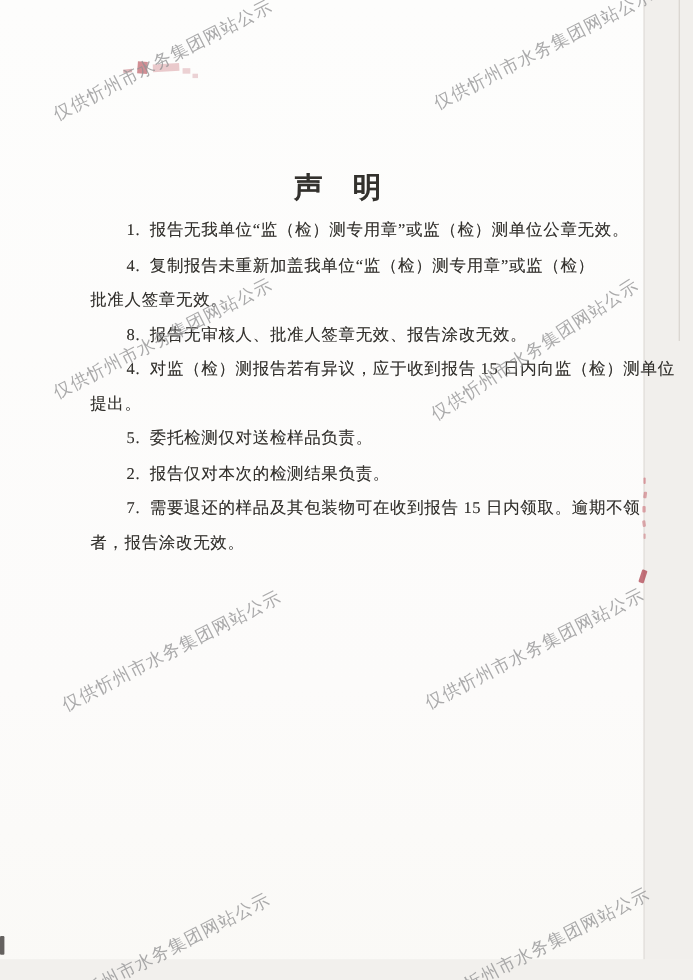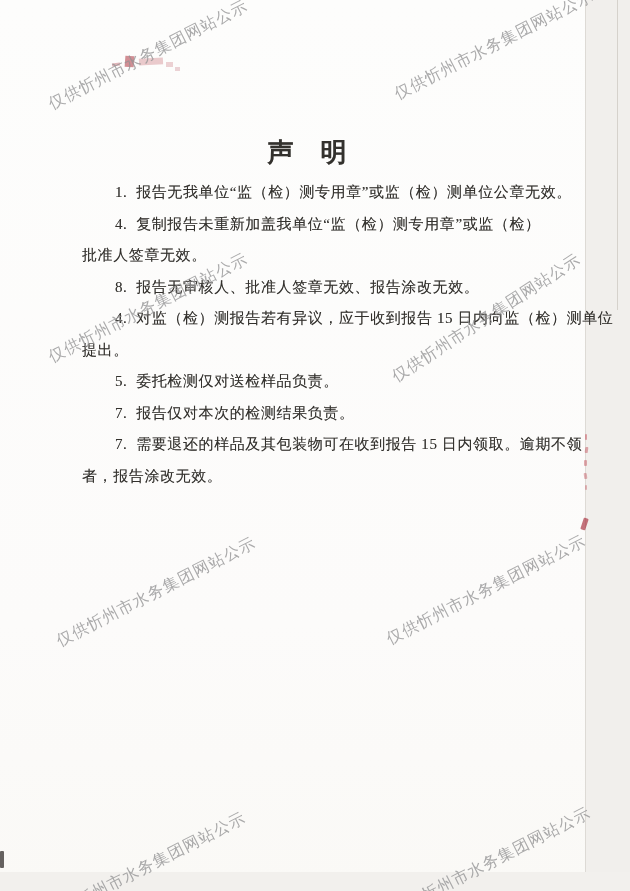--- a/index.html
+++ b/index.html
@@ -23,21 +23,21 @@
     z-index:6;pointer-events:none;}
   .wm1{left:50px;top:95px;}
   .wm2{left:396px;top:85px;}
   .wm3{left:50px;top:348px;}
   .wm4{left:394px;top:368px;transform:rotate(-33deg);}
   .wm5{left:58px;top:632px;}
   .wm6{left:388px;top:630px;}
   .wm7{left:48px;top:907px;}
   .wm8{left:393px;top:902px;}
   
-  .content{position:absolute;left:45px;top:132px;width:524px;z-index:2;color:#33312d;}
+  .content{position:absolute;left:45px;top:150px;width:524px;z-index:2;color:#33312d;}
   .title{height:45px;line-height:40px;margin:0;text-align:center;
     font-family:"Liberation Sans","DejaVu Sans",sans-serif;
     font-size:26px;font-weight:bold;word-spacing:20px;white-space:pre;
     text-shadow:0 0 .5px rgba(40,40,40,.45);}
   .ln{height:31.5px;line-height:31.5px;font-size:15px;letter-spacing:.6px;
     white-space:pre;text-shadow:0 0 .5px rgba(40,40,40,.4);margin-left:37px;}
   .ind{padding-left:33px;}
   .contact{margin-top:33px;padding-left:33px;}
   .cln{height:32px;line-height:32px;font-size:15px;letter-spacing:.6px;
     white-space:pre;text-shadow:0 0 .5px rgba(40,40,40,.4);}
@@ -99,19 +99,19 @@
   <div class="content">
     <h1 class="title">声 明</h1>
 
     <div class="ln ind">1.  报告无我单位“监（检）测专用章”或监（检）测单位公章无效。</div>
     <div class="ln ind">4.  复制报告未重新加盖我单位“监（检）测专用章”或监（检）</div>
     <div class="ln">批准人签章无效。</div>
     <div class="ln ind">8.  报告无审核人、批准人签章无效、报告涂改无效。</div>
     <div class="ln ind">4.  对监（检）测报告若有异议，应于收到报告 15 日内向监（检）测单位</div>
     <div class="ln">提出。</div>
     <div class="ln ind">5.  委托检测仅对送检样品负责。</div>
-    <div class="ln ind">7.  报告仅对本次的检测结果负责。</div>
+    <div class="ln ind">2.  报告仅对本次的检测结果负责。</div>
     <div class="ln ind">7.  需要退还的样品及其包装物可在收到报告 15 日内领取。逾期不领</div>
     <div class="ln">者，报告涂改无效。</div>
 
   </div>
 
 </div>
 
 </body></html>

